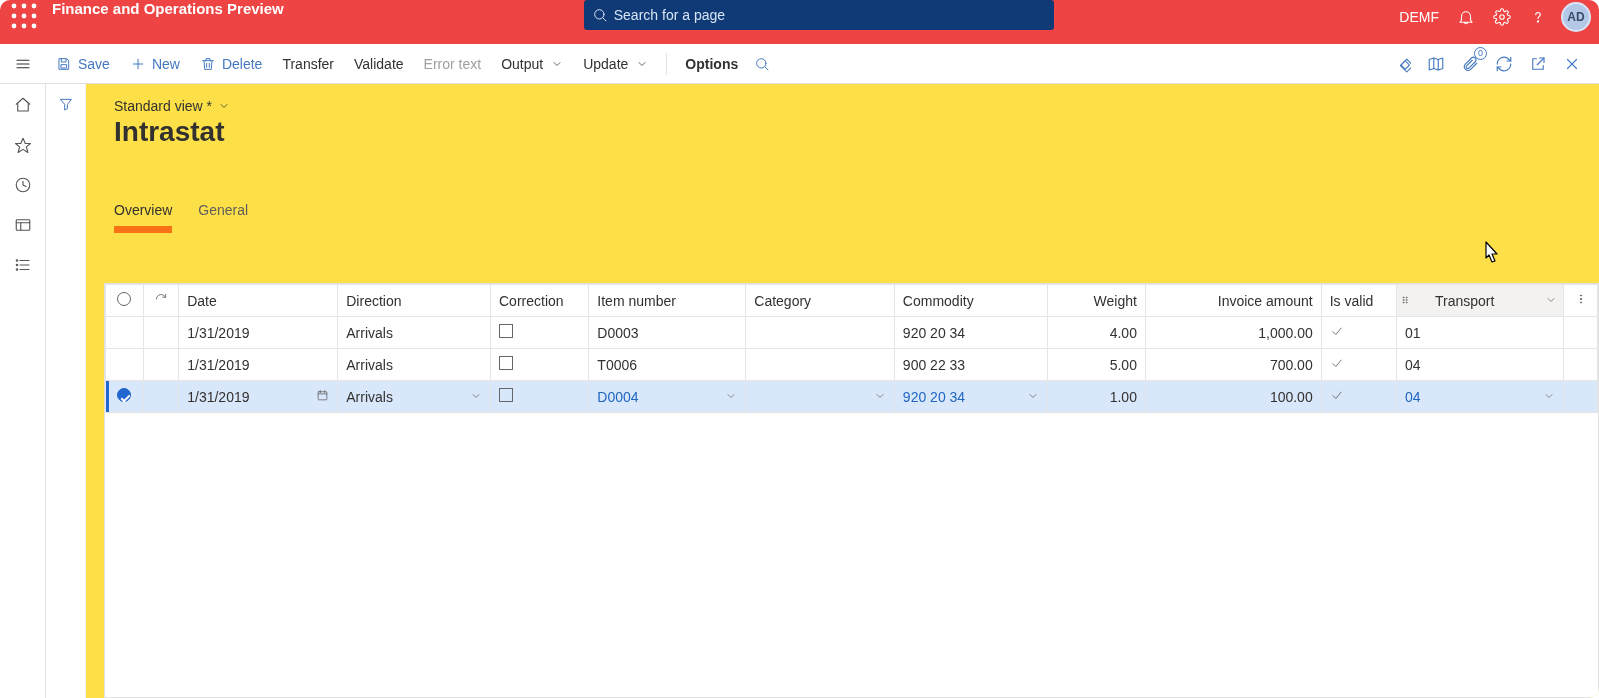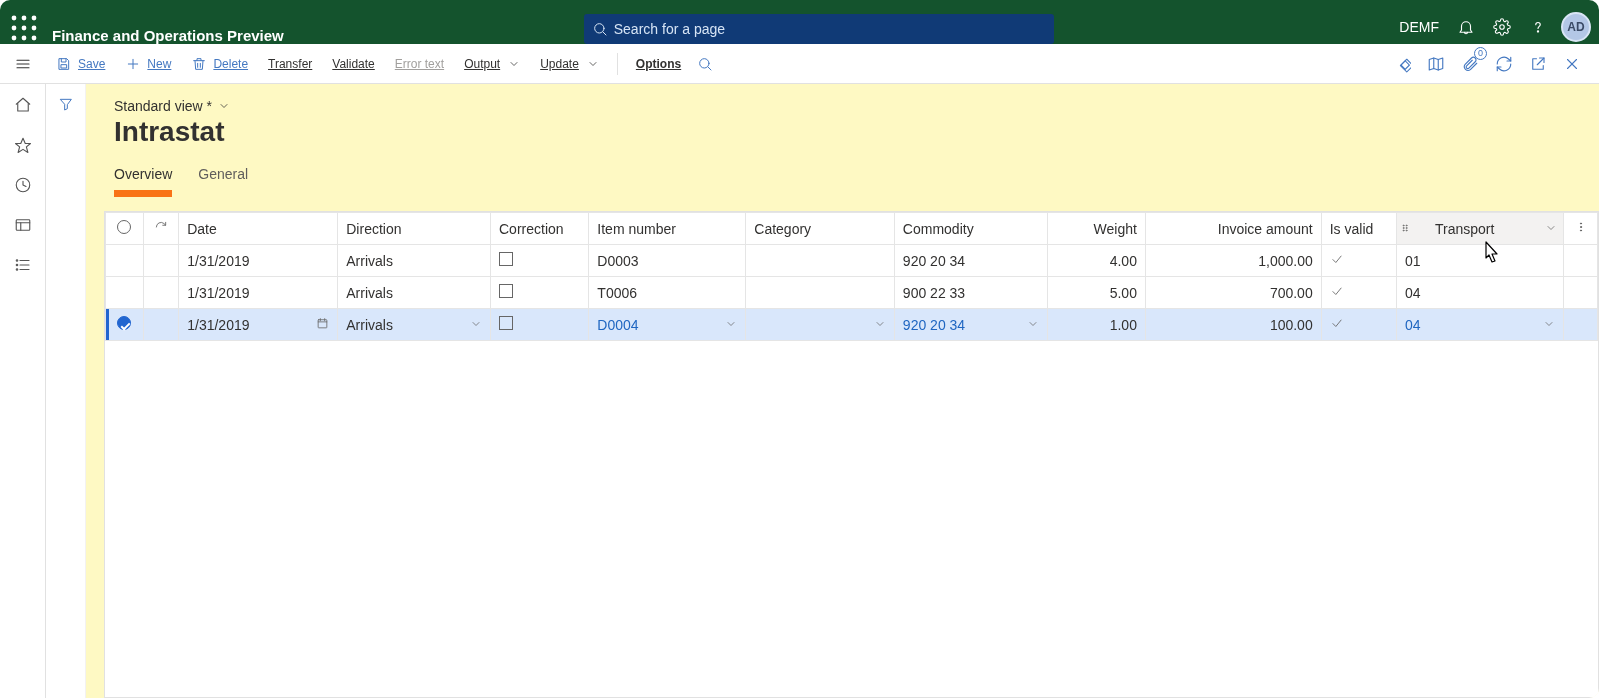--- a/index.html
+++ b/index.html
@@ -1,21 +1,21 @@
 <!DOCTYPE html>
 <html><head>
 <meta charset="utf-8">
 <style>
   * { box-sizing: border-box; margin: 0; padding: 0; }
   html, body { height: 100%; font-family: "Segoe UI", Arial, sans-serif; font-size: 14px; color: #323130; background: #fff; }
   body { display: flex; flex-direction: column; width: 1599px; height: 698px; overflow: hidden; border-radius: 10px; }
 
   
   .top-header {
-    display: flex; align-items: flex-end; height: 44px; background: #14532d; color: #fff; padding: 0 8px;
+    display: flex; align-items: flex-start; height: 44px; background: #ef4444; color: #fff; padding: 0 8px;
   }
   .waffle { width: 32px; height: 32px; display:flex; align-items:center; justify-content:center; cursor:pointer; }
   .waffle svg { fill:#fff; }
   .app-title { font-weight: 600; font-size: 15px; margin-left: 12px; white-space: nowrap; }
   .search-wrap { flex: 0 0 auto; margin-left: 20px; }
   .search-box {
     display:flex; align-items:center; width: 470px; height: 30px; background: #103a76; border-radius: 3px;
     padding: 0 8px; color: #d6e4f5;
   }
   .search-box svg { width:16px; height:16px; stroke:#d6e4f5; fill:none; margin-right:6px; flex:none; }
@@ -27,21 +27,21 @@
   .hdr-icon svg { width:18px; height:18px; stroke:#fff; fill:none; }
   .avatar { width:30px; height:30px; border-radius:50%; background:#b3c7e6; color:#3a4a66; display:flex; align-items:center; justify-content:center; font-size:12px; font-weight:600; margin-left:4px; border:2px solid #d9e5f5; }
 
   
   .action-bar { display:flex; align-items:center; height:40px; border-bottom:1px solid #e1e1e1; background:#fff; padding:0 6px; }
   .hamburger { width:34px; display:flex; align-items:center; justify-content:center; cursor:pointer; margin-right:6px;}
   .hamburger svg { width:18px; height:18px; stroke:#333; fill:none; }
   .act-btn { display:flex; align-items:center; gap:6px; padding:4px 10px; cursor:pointer; color:#323130; border-radius:2px; }
   .act-btn.blue svg, .act-btn.blue span { color:#4478c1; stroke:#4478c1; }
   .act-btn svg { width:16px; height:16px; fill:none; stroke:#4478c1; }
-  .act-btn span { font-size:12px;text-decoration:underline; }
+  .act-btn span { font-size:14px; }
   .act-btn .chev { width:12px; height:12px; stroke:#323130; margin-left:2px; }
   .act-disabled { color:#a19f9d; }
   .act-sep { width:1px; height:22px; background:#e1e1e1; margin:0 8px; }
   .action-bar-right { margin-left:auto; display:flex; align-items:center; gap:4px; padding-right:6px;}
   .ab-icon { width:30px; height:30px; display:flex; align-items:center; justify-content:center; cursor:pointer; }
   .ab-icon svg { width:18px; height:18px; stroke:#4478c1; fill:none; }
   .badge-wrap { position:relative; }
   .badge-wrap .count { position:absolute; top:-2px; right:-2px; background:#fff; border:1px solid #4478c1; color:#4478c1; font-size:9px; border-radius:8px; padding:0 3px; line-height:11px;}
   
 
@@ -49,21 +49,21 @@
   .body-row { display:flex; flex:1 1 auto; min-height:0; }
   .rail { width:46px; border-right:1px solid #e1e1e1; display:flex; flex-direction:column; align-items:center; padding-top:10px; gap:18px; background:#fff; flex:none; }
   .rail .ricon { width:22px; height:22px; display:flex; align-items:center; justify-content:center; cursor:pointer; }
   .rail svg { width:18px; height:18px; stroke:#555; fill:none; }
 
   
   .filter-col { width:40px; border-right:1px solid #f3f2f1; background:#fff; padding-top:12px; display:flex; justify-content:center; flex:none;}
   .filter-col svg { width:16px; height:16px; stroke:#4478c1; fill:none; }
 
   
-  .main { flex:1 1 auto; display:flex; flex-direction:column; background:#fef9c3; min-width:0; }
+  .main { flex:1 1 auto; display:flex; flex-direction:column; background:#fde047; min-width:0;gap:36px; }
   .page-head { padding: 14px 0 0 28px; }
   .view-label { font-size:14px; color:#323130; display:flex; align-items:center; gap:6px; cursor:pointer;}
   .view-label svg { width:12px; height:12px; stroke:#323130; fill:none; }
   .page-title { font-size:28px; font-weight:600; margin-top:2px; }
   .tabs { display:flex; gap:26px; margin-top:18px; padding-left:28px; }
   .tab { font-size:14px; color:#605e5c; padding-bottom:8px; cursor:pointer; }
   .tab.active { color:#323130; font-weight:400; border-bottom:7px solid #f97316; }
 
   
   .grid-wrap { margin:14px 0 0 18px; background:#fff; border:1px solid #e1e1e1; display:flex; flex-direction:column; flex:1; min-height:0;}

